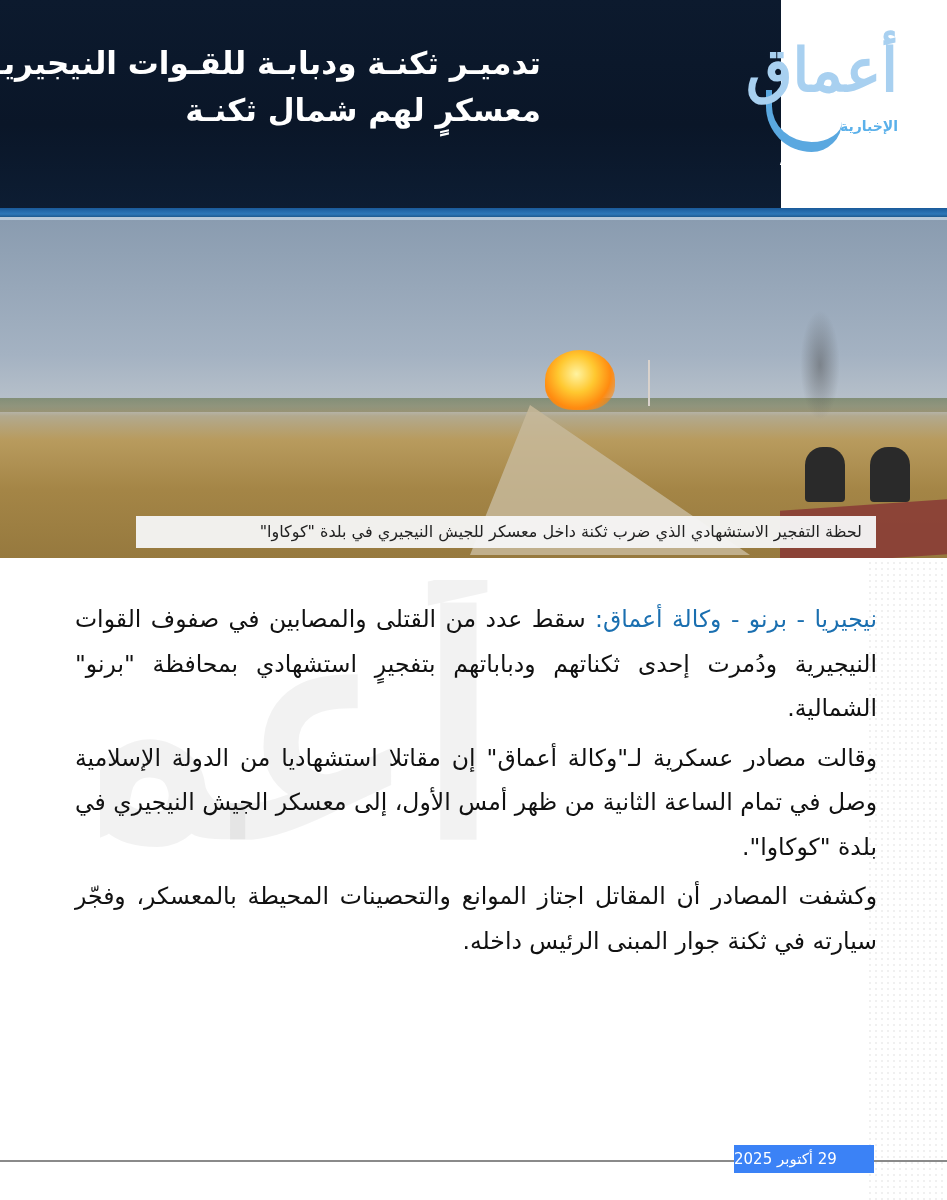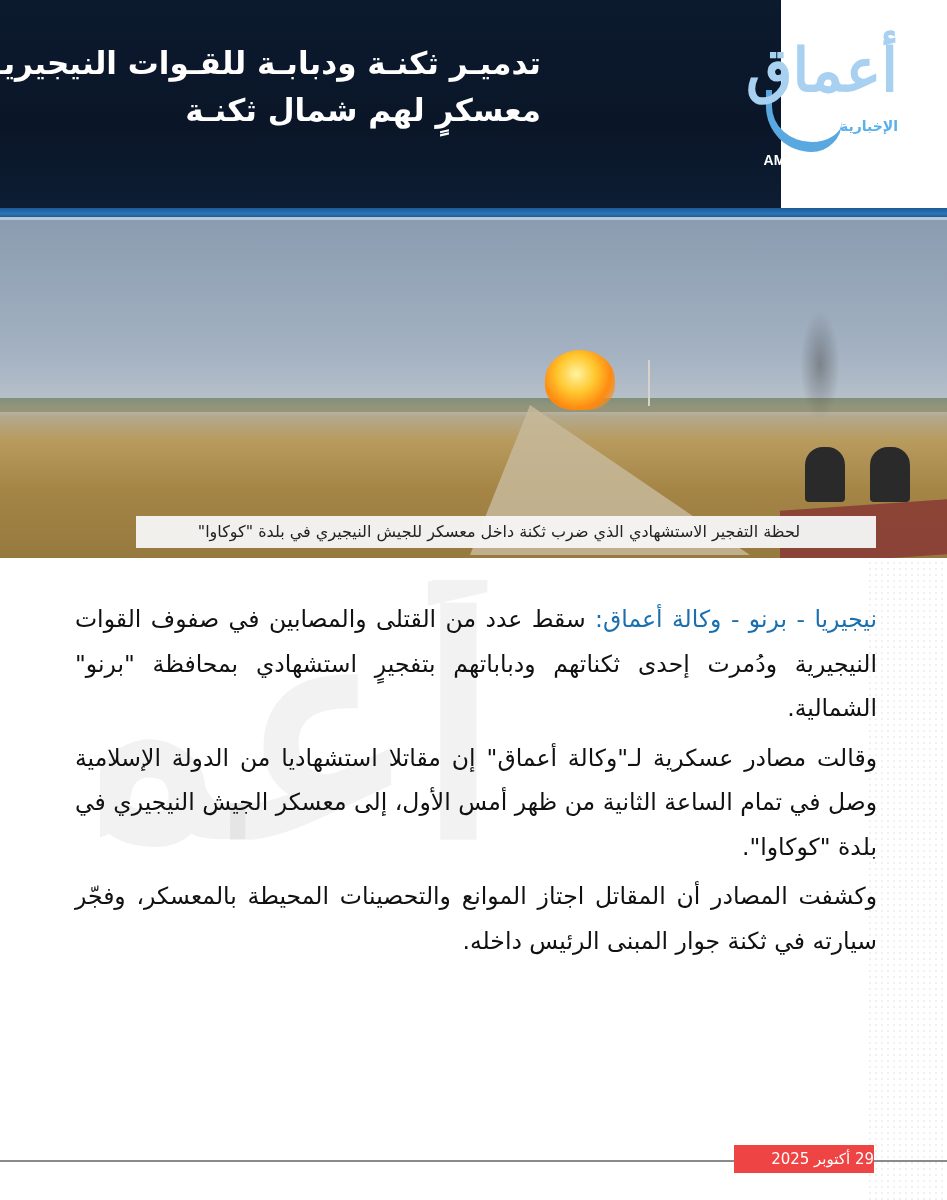--- a/index.html
+++ b/index.html
@@ -5,38 +5,38 @@
   html,body{margin:0;padding:0;}
   body{width:947px;height:1200px;overflow:hidden;background:#ffffff;font-family:"DejaVu Sans",sans-serif;position:relative;}
   .header{position:absolute;left:0;top:0;width:781px;height:208px;background:linear-gradient(180deg,#0c1a2e 0%,#0a1628 60%,#0d1d33 100%);}
   .header-stripe{position:absolute;left:0;top:208px;width:947px;height:12px;background:linear-gradient(180deg,#1a5a9a 0%,#2d77b8 50%,#0f3b66 100%);}
   .header-stripe:after{content:"";position:absolute;left:0;bottom:0;width:100%;height:3px;background:#b8c8d8;}
   .headline{position:absolute;right:240px;top:40px;width:660px;direction:rtl;text-align:right;color:#ffffff;font-family:"DejaVu Sans",sans-serif;font-weight:bold;font-size:31px;line-height:47px;}
   .logo{position:absolute;left:756px;top:30px;width:170px;height:160px;}
   .logo-ar{position:absolute;right:28px;top:0px;color:#a8d0f0;font-family:"DejaVu Serif",serif;font-weight:bold;font-size:60px;line-height:80px;direction:rtl;}
   .logo-swoosh{position:absolute;left:10px;top:60px;width:70px;height:52px;border-bottom:10px solid #5aa8e0;border-left:6px solid #5aa8e0;border-radius:0 0 40px 60px;}
   .logo-sub{position:absolute;right:28px;top:88px;color:#5ab0ea;font-weight:bold;font-size:14px;direction:rtl;}
-  .logo-en{position:absolute;left:0;top:122px;width:170px;text-align:center;color:#ffffff;font-family:"Liberation Sans",sans-serif;font-weight:bold;font-size:14px;letter-spacing:0.2px;}
+  .logo-en{position:absolute;left:16px;top:122px;width:170px;text-align:center;color:#ffffff;font-family:"Liberation Sans",sans-serif;font-weight:bold;font-size:14px;letter-spacing:0.2px;}
   .photo{position:absolute;left:0;top:220px;width:947px;height:338px;overflow:hidden;
     background:linear-gradient(180deg,#8a9cb0 0%,#a4b2c2 40%,#b9c2cb 55%,#b2a98e 58%,#b89b5e 65%,#a48546 80%,#96793e 100%);}
   .treeline{position:absolute;left:0;top:178px;width:947px;height:14px;background:linear-gradient(180deg,#6d7a55,#8c8660);opacity:.7;}
   .road{position:absolute;left:470px;top:185px;width:0;height:0;border-left:60px solid transparent;border-right:220px solid transparent;border-bottom:150px solid #c7b89a;opacity:.85;}
   .explosion{position:absolute;left:545px;top:130px;width:70px;height:60px;border-radius:50% 50% 40% 40%;background:radial-gradient(circle at 45% 40%,#fff3a0 0%,#ffc830 35%,#ff8a10 65%,rgba(200,80,20,0) 100%);}
   .smoke{position:absolute;left:800px;top:90px;width:40px;height:110px;border-radius:50%;background:radial-gradient(ellipse,rgba(70,70,70,.45),rgba(70,70,70,0) 70%);}
   .tower{position:absolute;left:648px;top:140px;width:2px;height:46px;background:#d9d2cc;}
   .fence{position:absolute;left:780px;top:285px;width:167px;height:55px;background:#8a3d36;transform:skewY(-4deg);opacity:.9;}
   .fighters{position:absolute;left:795px;top:222px;width:150px;height:60px;}
   .fighter{position:absolute;bottom:0;width:40px;height:55px;background:#2a2a2a;border-radius:18px 18px 4px 4px;}
-  .caption{position:absolute;left:136px;top:516px;width:740px;height:32px;background:rgba(245,245,245,.96);direction:rtl;text-align:center;color:#222;font-size:16px;line-height:32px;padding-right:14px;box-sizing:border-box;}
+  .caption{position:absolute;left:136px;top:516px;width:740px;height:32px;background:rgba(245,245,245,.96);direction:rtl;text-align:right;color:#222;font-size:16px;line-height:32px;padding-right:14px;box-sizing:border-box;}
   .body-text{position:absolute;left:70px;top:592px;width:812px;direction:rtl;text-align:justify;text-align-last:right;color:#111;font-family:"DejaVu Sans",sans-serif;font-size:23.5px;line-height:44.5px;}
   .body-text p{margin:5px;}
   .lead{color:#1a6fb0;}
   .watermark{position:absolute;left:100px;top:580px;width:400px;height:540px;color:rgba(0,0,0,.05);font-family:"DejaVu Serif",serif;font-weight:bold;font-size:300px;line-height:300px;direction:rtl;overflow:hidden;}
   .footer-rule{position:absolute;left:0;top:1160px;width:947px;height:2px;background:#8a8a8a;}
-  .date-badge{position:absolute;left:734px;top:1145px;width:140px;height:28px;background:#ef4444;color:#ffffff;text-align:right;font-size:15px;line-height:28px;direction:rtl;}
+  .date-badge{position:absolute;left:734px;top:1145px;width:140px;height:28px;background:#3b82f6;color:#ffffff;text-align:left;font-size:15px;line-height:28px;direction:rtl;}
   .dots{position:absolute;right:0;top:560px;width:80px;height:640px;background-image:radial-gradient(#e6e6e6 1px,transparent 1.2px);background-size:6px 6px;opacity:.6;}
 </style>
 </head>
 <body>
 
 <div class="header">
   <div class="headline">
     <div>تدميـر ثكنـة ودبابـة للقـوات النيجيريـة</div>
     <div>معسكرٍ لهم شمال ثكنـة</div>
   </div>

